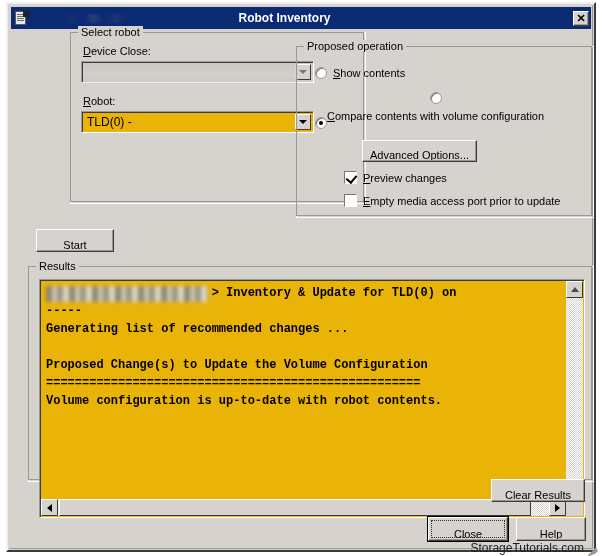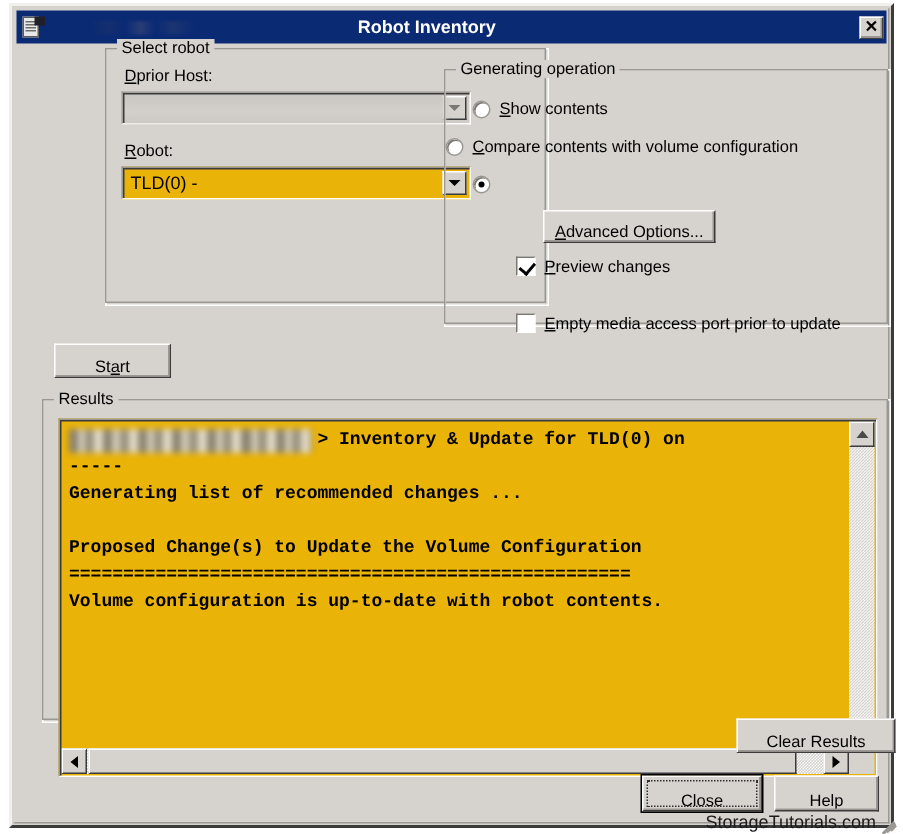--- a/index.html
+++ b/index.html
@@ -339,21 +339,21 @@
     <span id="close-btn" class="btn">
       <span>✕</span>
     </span>
   </div>
 
   <div class="groupbox" style="left:20px; top:28px; width:296px; height:172px;margin-left:42px;">
     <span class="gb-inner"></span>
     <span class="gb-title">Select robot</span>
 
     <div style="position:absolute; left:12px; top:12px; font-size:11px;">
-      <span class="ul">D</span><span>prior Host:</span>
+      <span class="ul">D</span><span>evice Close:</span>
     </div>
 
     <div class="sunken" style="position:absolute; left:10px; top:28px; width:233px; height:22px; background:#cfccc7;">
       <span class="combo-arrow">
           <span class="tri-down dis"></span>
         </span>
       <span style="position:absolute; left:5px; top:3px; font-size:11px; color:#6e6b67;"></span>
       <span style="position:absolute; left:1px; top:1px; width:214px; height:19px; background:linear-gradient(180deg,#c9c6c1,#d4d1cc 60%,#cbc8c3); filter:blur(1.4px);"></span>
     </div>
 
@@ -364,28 +364,28 @@
     <div class="sunken" style="position:absolute; left:10px; top:78px; width:233px; height:22px;">
       <span style="position:absolute; left:5px; top:3px; font-size:12px;">TLD(0) - </span>
       <span class="combo-arrow">
           <span class="tri-down"></span>
         </span>
     </div>
   </div>
 
   <div class="groupbox" style="left:288px; top:42px; width:298px; height:172px;">
     <span class="gb-inner"></span>
-    <span class="gb-title">Generating operation</span>
+    <span class="gb-title">Proposed operation</span>
 
     <div class="ctl-row" style="left:18px; top:20px;">
       <span class="radio"></span>
       <span><span class="ul">S</span>how contents</span>
     </div>
 
-    <div class="ctl-row" style="left:0; top:45px;">
+    <div class="ctl-row" style="left:30px; top:45px;flex-direction:column;">
       <span class="radio"></span>
       <span><span class="ul">C</span>ompare contents with volume configuration</span>
     </div>
 
     <div class="ctl-row" style="left:18px; top:70px;">
       <span class="radio">
           <span class="dot"></span>
         </span>
     </div>
 
@@ -393,21 +393,21 @@
       <span><span class="ul">A</span>dvanced Options...</span>
     </div>
 
     <div class="ctl-row" style="left:47px; top:124px;">
       <span class="check">
           <span class="mark"></span>
         </span>
       <span><span class="ul">P</span>review changes</span>
     </div>
 
-    <div class="ctl-row" style="left:47px; top:162px;">
+    <div class="ctl-row" style="left:47px; top:147px;">
       <span class="check"></span>
       <span><span class="ul">E</span>mpty media access port prior to update</span>
     </div>
   </div>
 
   <div class="btn" style="position:absolute; left:28px; top:225px; width:78px; height:23px;">
     <span>St<span class="ul">a</span>rt</span>
   </div>
 
   <div class="groupbox" style="left:20px; top:262px; width:566px; height:216px;">
@@ -441,21 +441,21 @@
           </div>
         <div class="sb-btn" style="right:0; top:0; width:17px; height:17px;">
             <span class="tri-rt"></span>
           </div>
         <div class="sb-thumb" style="left:18px; top:0; width:472px; height:17px;"></div>
       </div>
 
       <div style="position:absolute; right:1px; bottom:1px; width:17px; height:17px; background:#d6d3ce;"></div>
     </div>
 
-    <div class="btn" style="position:absolute; left:462px; top:212px; width:106px; height:23px;">
+    <div class="btn" style="position:absolute; left:462px; top:212px; width:94px; height:23px;">
       <span>Clear Results</span>
     </div>
   </div>
 
   <div class="btn" style="position:absolute; left:508px; top:513px; width:70px; height:24px;">
     <span>Help</span>
   </div>
   <div class="btn default default-focus" style="position:absolute; left:420px; top:513px; width:80px; height:24px;">
     <span class="focusring"></span>
     <span>Close</span>

